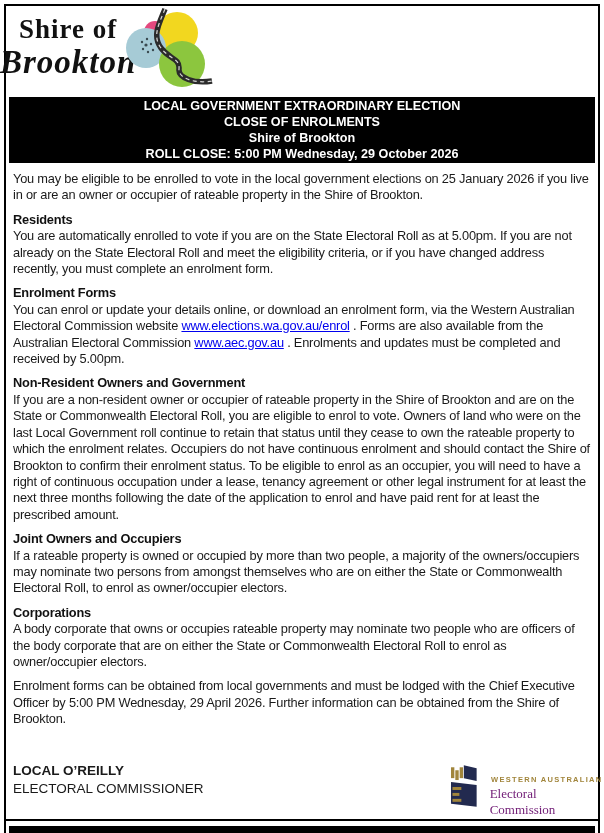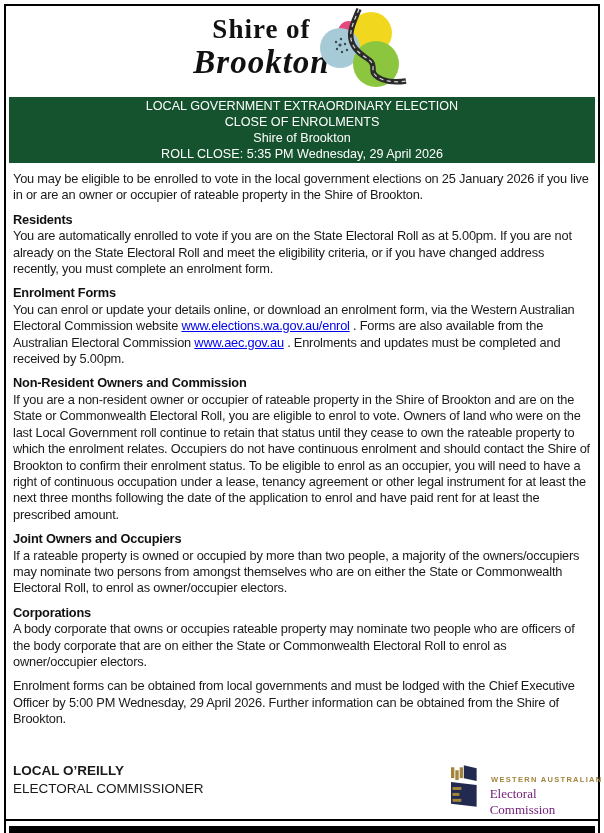--- a/index.html
+++ b/index.html
@@ -2,29 +2,29 @@
 <html><head>
 <meta charset="utf-8">
 <style>
   html,body{margin:0;padding:0;background:#fff;}
   body{width:604px;height:833px;position:relative;overflow:hidden;
        font-family:"Liberation Sans", sans-serif;color:#1a1a1a;}
   .frame{position:absolute;left:4px;top:4px;width:596px;height:817px;
          border:2px solid #000;box-sizing:border-box;background:#fff;}
   
   .logo-block{position:absolute;top:6px;left:0;width:604px;height:88px;
-              display:flex;align-items:flex-start;justify-content:center;}
+              display:flex;align-items:flex-start;justify-content:flex-start;}
   .logo-text{font-family:"Liberation Serif", serif;font-weight:bold;color:#111;
              text-align:center;line-height:1;padding-top:10px;}
   .logo-line1{font-size:27px;letter-spacing:1px;}
   .logo-line2{font-size:33px;font-style:italic;margin-top:3px;letter-spacing:1px;}
   .logo-circles{margin-left:-14px;margin-top:2px;}
   
-  .header-bar{position:absolute;left:9px;right:9px;top:97px;height:66px;background:#14532d;
-              color:#fff;text-align:center;font-weight:normal;font-size:12.6px;
+  .header-bar{position:absolute;left:9px;right:9px;top:97px;height:66px;background:#000000;
+              color:#fff;text-align:center;font-weight:bold;font-size:12.6px;
               display:flex;flex-direction:column;justify-content:center;gap:0;}
   .header-bar div{line-height:16.2px;}
   
   .content{position:absolute;top:171px;left:13px;right:13px;
            font-size:12.8px;line-height:16.4px;letter-spacing:-0.2px;}
   .content p{margin:0;}
   .content h3{margin:0;font-size:12.8px;line-height:16.4px;font-weight:bold;color:#111;}
   .section{margin-bottom:8px;}
   a.doc-link{color:#0000EE;text-decoration:underline;}
   
@@ -67,41 +67,41 @@
 
     <path d="M 43,1 C 37,16 30,28 39,40 C 47,51 58,50 57,61 C 56,70 72,76 90,73" fill="none" stroke-width="5.5" stroke="#2B2B2B"></path>
     <path d="M 43,1 C 37,16 30,28 39,40 C 47,51 58,50 57,61 C 56,70 72,76 90,73" fill="none" stroke="#d8d8d8" stroke-width="1.2" stroke-dasharray="4 3.5"></path>
   </svg>
 </div>
 
 <div class="header-bar">
   <div>LOCAL GOVERNMENT EXTRAORDINARY ELECTION</div>
   <div>CLOSE OF ENROLMENTS</div>
   <div>Shire of Brookton</div>
-  <div>ROLL CLOSE: 5:35 PM Wednesday, 29 April 2026</div>
+  <div>ROLL CLOSE: 5:00 PM Wednesday, 29 October 2026</div>
 </div>
 
 <div class="content">
 
   <div class="section">
     <p>You may be eligible to be enrolled to vote in the local government elections on 25 January 2026 if you live in or are an owner or occupier of rateable property in the Shire of Brookton.</p>
   </div>
 
   <div class="section">
     <h3>Residents</h3>
     <p>You are automatically enrolled to vote if you are on the State Electoral Roll as at 5.00pm. If you are not already on the State Electoral Roll and meet the eligibility criteria, or if you have changed address recently, you must complete an enrolment form.</p>
   </div>
 
   <div class="section">
     <h3>Enrolment Forms</h3>
     <p><span>You can enrol or update your details online, or download an enrolment form, via the Western Australian Electoral Commission website </span><a class="doc-link" href="#">www.elections.wa.gov.au/enrol</a><span> . Forms are also available from the Australian Electoral Commission </span><a class="doc-link" href="#">www.aec.gov.au</a><span> . Enrolments and updates must be completed and received by 5.00pm.</span></p>
   </div>
 
   <div class="section">
-    <h3>Non-Resident Owners and Commission</h3>
+    <h3>Non-Resident Owners and Government</h3>
     <p>If you are a non-resident owner or occupier of rateable property in the Shire of Brookton and are on the State or Commonwealth Electoral Roll, you are eligible to enrol to vote. Owners of land who were on the last Local Government roll continue to retain that status until they cease to own the rateable property to which the enrolment relates. Occupiers do not have continuous enrolment and should contact the Shire of Brookton to confirm their enrolment status. To be eligible to enrol as an occupier, you will need to have a right of continuous occupation under a lease, tenancy agreement or other legal instrument for at least the next three months following the date of the application to enrol and have paid rent for at least the prescribed amount.</p>
   </div>
 
   <div class="section">
     <h3>Joint Owners and Occupiers</h3>
     <p>If a rateable property is owned or occupied by more than two people, a majority of the owners/occupiers may nominate two persons from amongst themselves who are on either the State or Commonwealth Electoral Roll, to enrol as owner/occupier electors.</p>
   </div>
 
   <div class="section">
     <h3>Corporations</h3>

